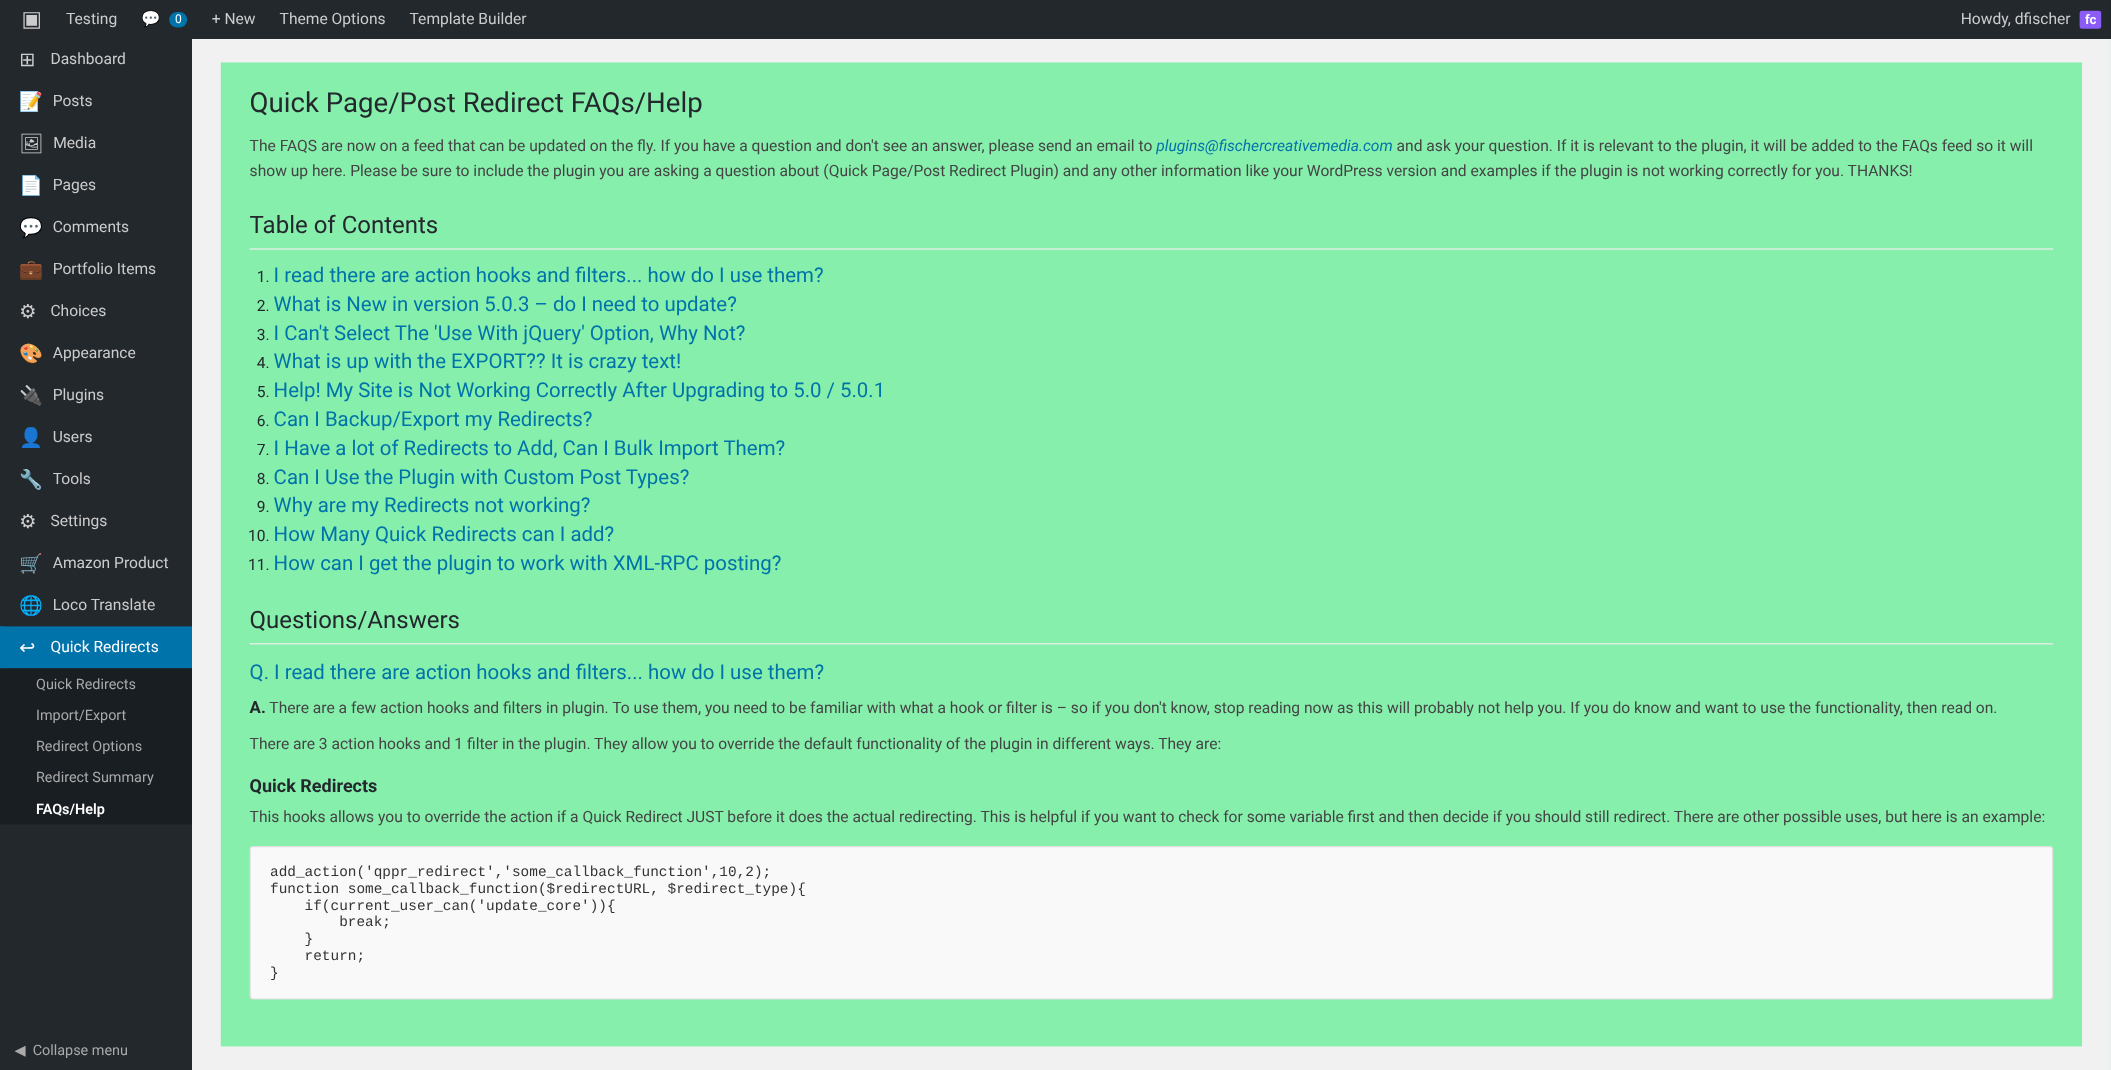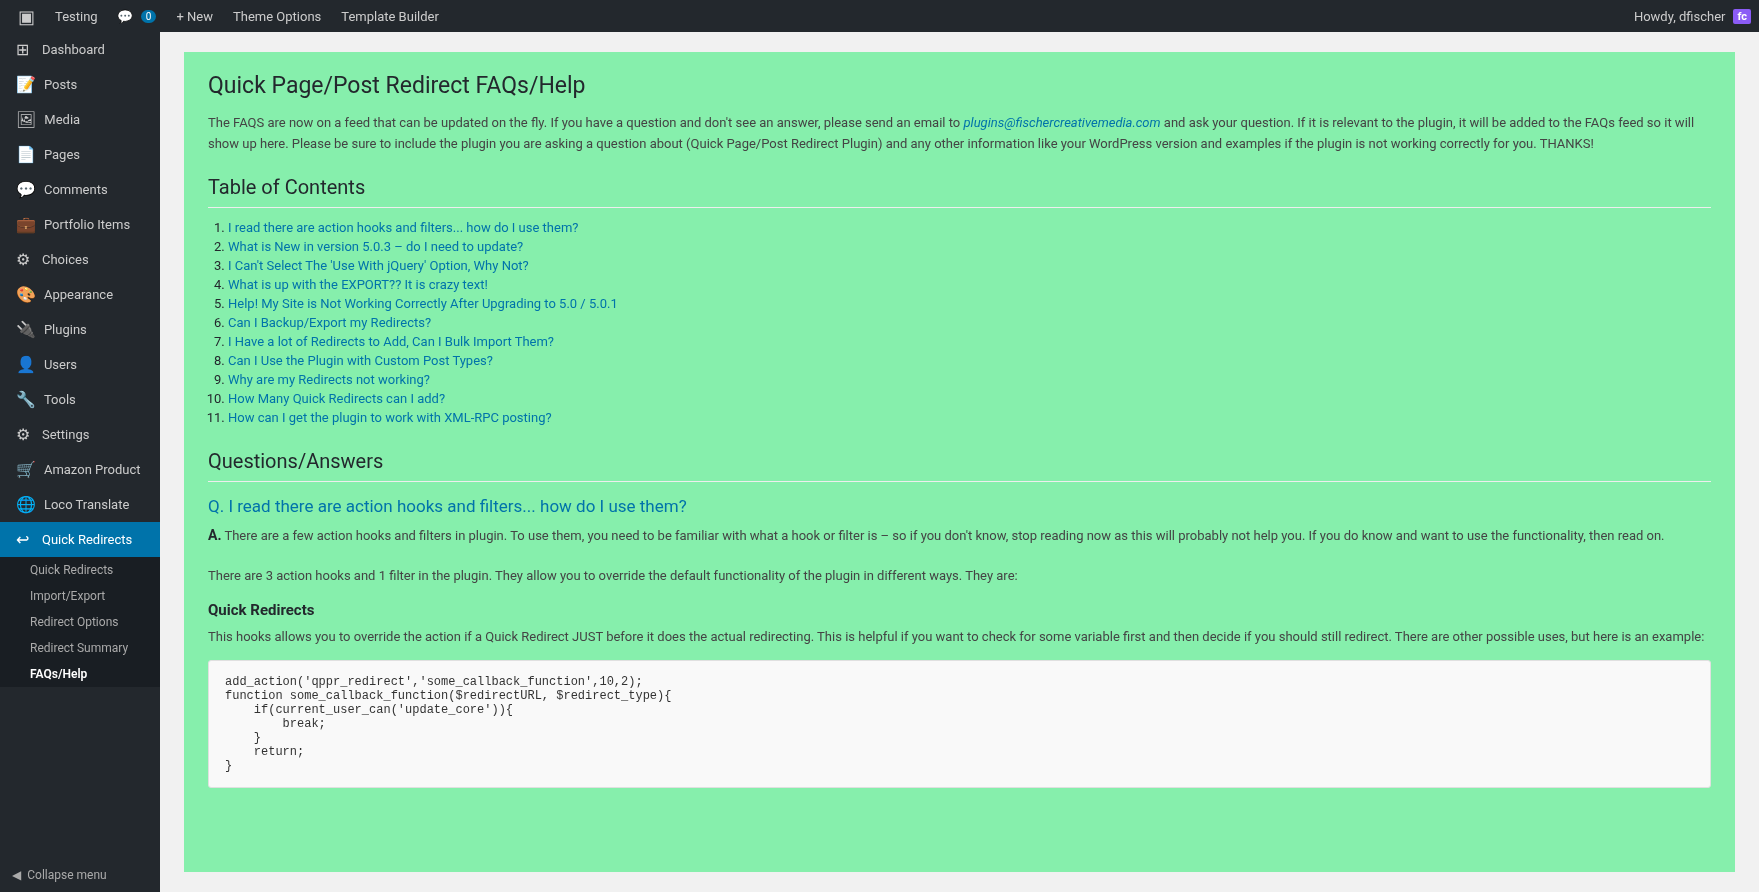--- a/index.html
+++ b/index.html
@@ -75,21 +75,21 @@
     }
 
     h1.page-title { font-size: 23px; font-weight: 400; color: #23282d; margin-bottom: 14px; }
     .intro-text { font-size: 13px; color: #444; line-height: 1.6; margin-bottom: 20px; }
     .intro-text a { color: #0073aa; text-decoration: none; font-style: italic; }
 
     h2.toc-title { font-size: 20px; font-weight: 400; color: #23282d; margin-bottom: 12px; padding-bottom: 8px; border-bottom: 1px solid #eee; }
 
     .toc-list { margin-left: 20px; margin-bottom: 24px; }
     .toc-list li { margin-bottom: 4px; }
-    .toc-list a { color: #0073aa; text-decoration: none; font-size: 13px; }
+    .toc-list a { color: #0073aa; text-decoration: none; font-size: 17px; }
 
     h2.section-title { font-size: 20px; font-weight: 400; color: #23282d; margin-bottom: 14px; padding-bottom: 8px; border-bottom: 1px solid #eee; }
 
     .qa-question { font-size: 17px; color: #0073aa; margin-bottom: 10px; }
     .qa-answer-label { font-size: 14px; font-weight: 700; color: #23282d; }
     .qa-answer-text { font-size: 13px; color: #444; line-height: 1.6; margin-bottom: 12px; display: inline; }
 
     .answer-block { margin-bottom: 12px; }
     .action-title { font-size: 15px; font-weight: 700; color: #23282d; margin: 14px 0 8px; }
 
@@ -255,21 +255,21 @@
       </ol>
 
     <h2 class="section-title">Questions/Answers</h2>
 
     <div class="answer-block">
       <p class="qa-question">Q. I read there are action hooks and filters... how do I use them?</p>
       <p>
         <span class="qa-answer-label">A.</span>
         <span class="qa-answer-text"> There are a few action hooks and filters in plugin. To use them, you need to be familiar with what a hook or filter is – so if you don't know, stop reading now as this will probably not help you. If you do know and want to use the functionality, then read on.</span>
       </p>
-      <p class="action-desc" style="margin-top:20px;">There are 3 action hooks and 1 filter in the plugin. They allow you to override the default functionality of the plugin in different ways. They are:</p>
+      <p class="action-desc" style="margin-top:10px;">There are 3 action hooks and 1 filter in the plugin. They allow you to override the default functionality of the plugin in different ways. They are:</p>
 
       <h3 class="action-title">Quick Redirects</h3>
       <p class="action-desc">This hooks allows you to override the action if a Quick Redirect JUST before it does the actual redirecting. This is helpful if you want to check for some variable first and then decide if you should still redirect. There are other possible uses, but here is an example:</p>
       <pre class="code-block">add_action('qppr_redirect','some_callback_function',10,2);
 function some_callback_function($redirectURL, $redirect_type){
     if(current_user_can('update_core')){
         break;
     }
     return;
 }</pre>

